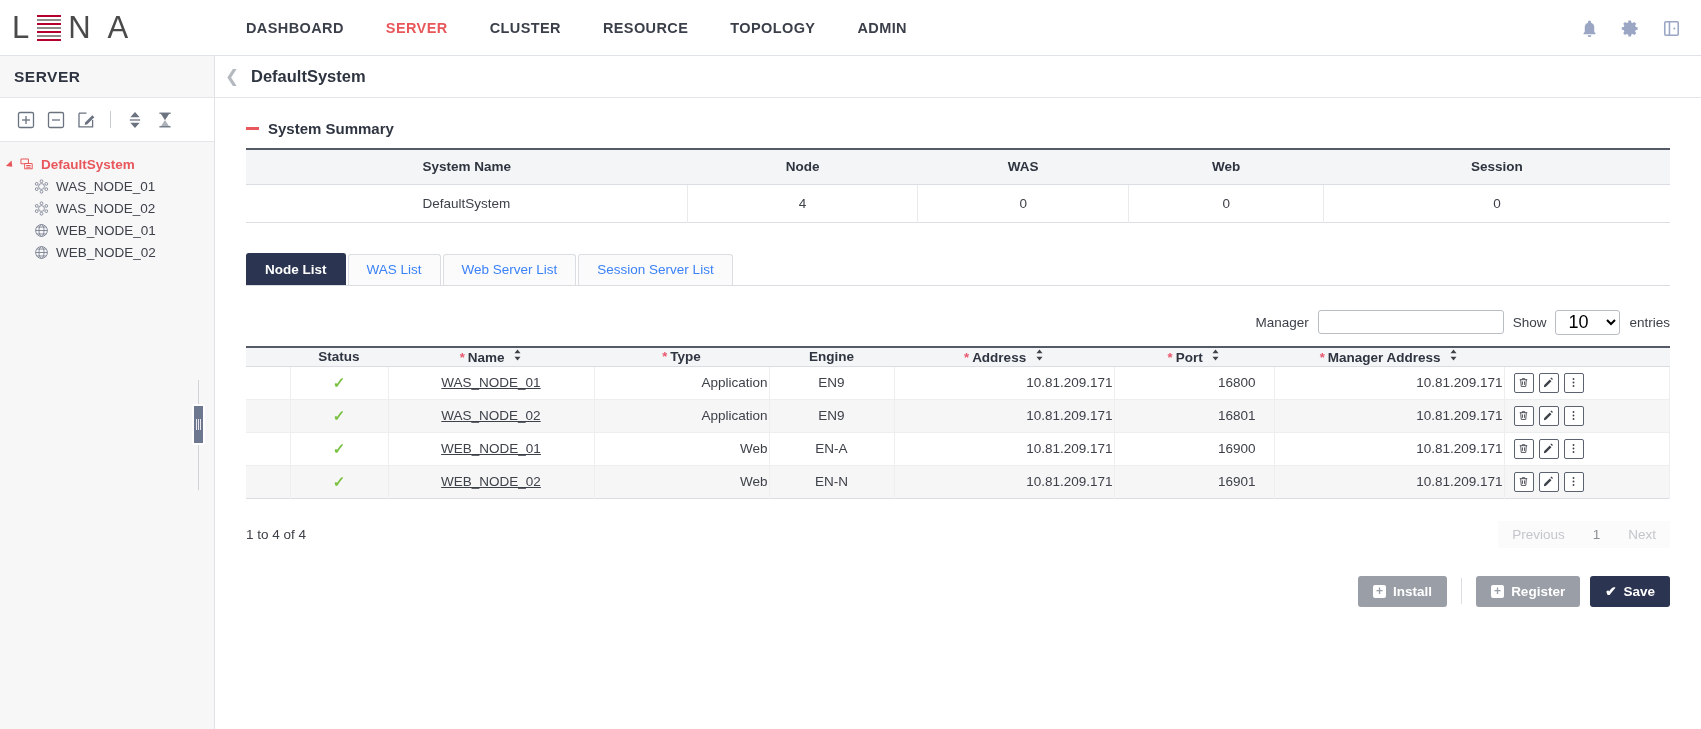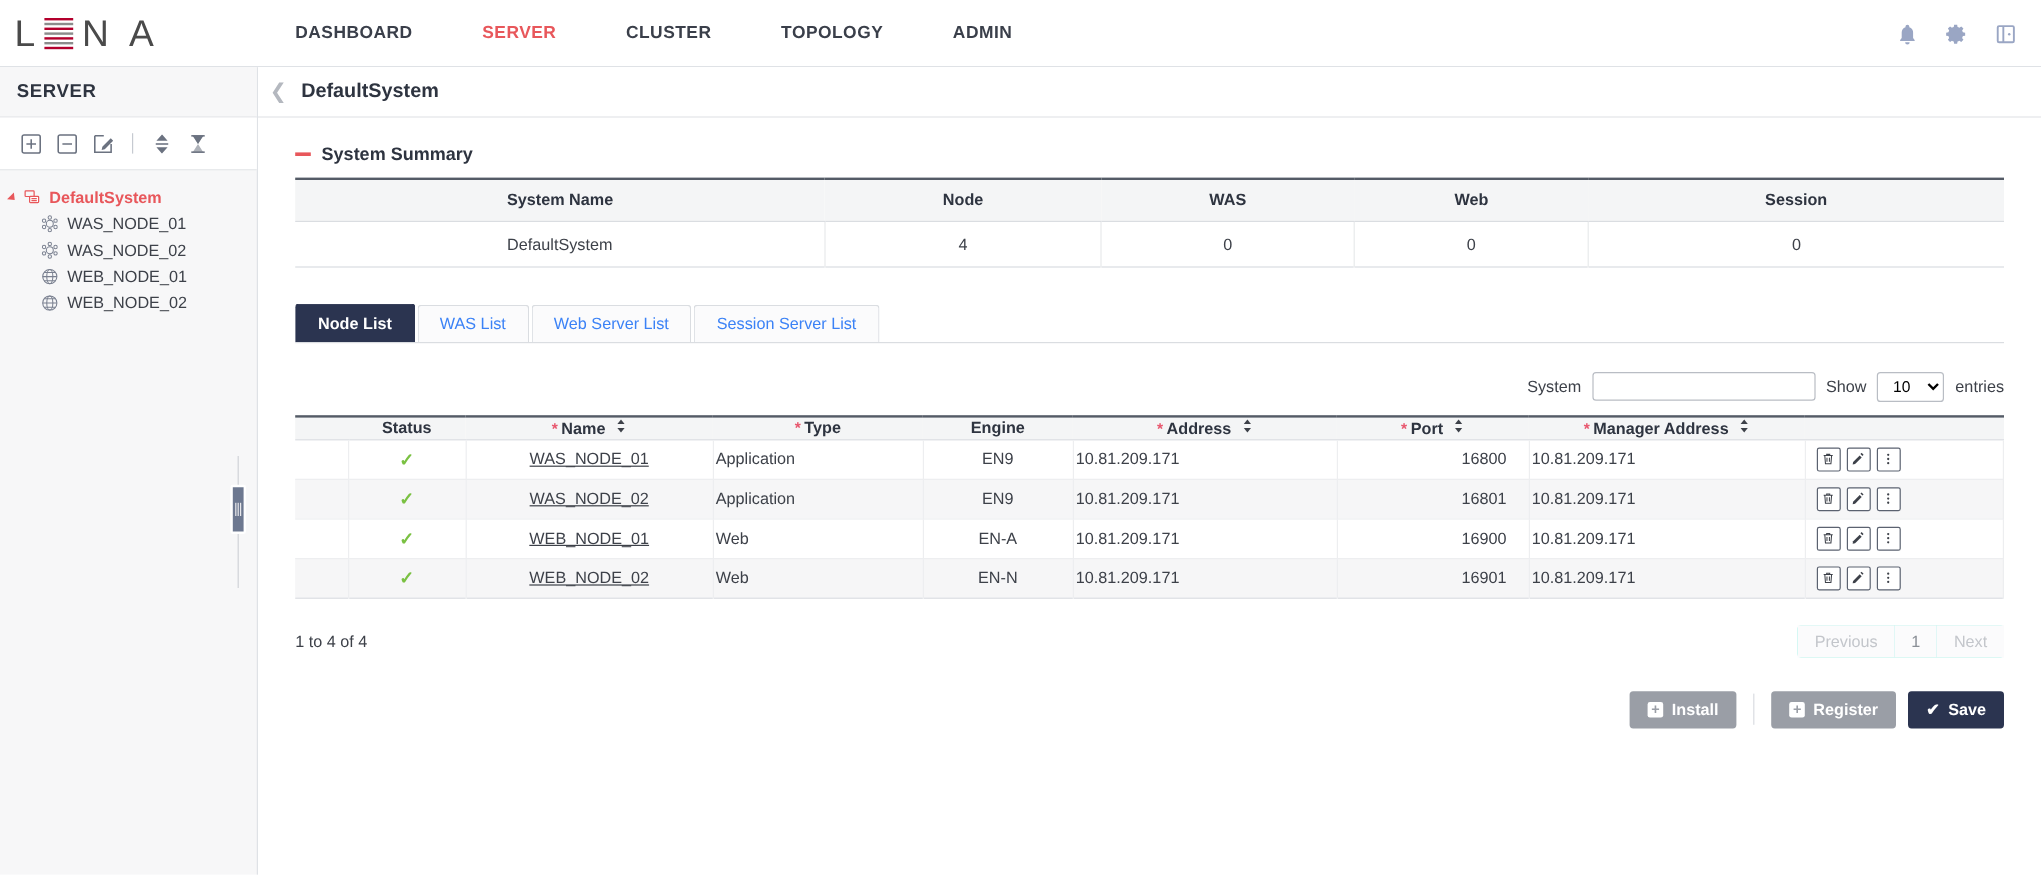--- a/index.html
+++ b/index.html
@@ -30,21 +30,21 @@
     font-family: "Liberation Sans", sans-serif;
   }
   .logo-e {
     display: inline-flex; flex-direction: column; justify-content: center;
     width: 24px; height: 26px; margin: 0 7px 0 3px; gap: 2px;
   }
   .logo-e span { display: block; height: 2px; width: 100%; }
   .logo-e span:nth-child(odd) { background: #b3002d; }
   .logo-e span:nth-child(even) { background: #8c8c8c; }
 
-  .mainnav { display: flex; align-items: flex-end; gap: 16px; margin-left: 10px; }
+  .mainnav { display: flex; align-items: flex-end; gap: 0; margin-left: 10px; }
   .mainnav a {
     font-size: 14.5px; font-weight: 700; color: #3a3f4a;
     text-decoration: none; letter-spacing: 0.4px;
     padding: 0 21px; line-height: 56px; white-space: nowrap;
   }
   .mainnav a.active { color: #e8575b; }
 
   .topicons {
     position: absolute; right: 20px; top: 0; height: 56px;
     display: flex; align-items: center; gap: 22px;
@@ -161,21 +161,21 @@
     display: flex; justify-content: flex-end; align-items: center;
     gap: 9px; margin-top: 24px; font-size: 13.5px; color: #3d4149;
   }
   .ctrlrow input[type=text] {
     width: 186px; height: 24px; border: 1px solid #b9bdc4; border-radius: 3px;
     padding: 0 5px; font-size: 13px; font-family: "Liberation Sans", sans-serif;
     outline: none;
   }
   .ctrlrow select {
     height: 25px; border: 1px solid #b9bdc4; border-radius: 3px;
-    font-size: 13px; padding: 0 4px 0 8px; background:#fff;
+    font-size: 18px; padding: 0 4px 0 8px; background:#fff;
     font-family: "Liberation Sans", sans-serif;
   }
 
   
   .grid {
     margin-top: 11px;
     border-top: 2px solid #545b66;
     border-bottom: 1px solid #dadde1;
   }
   .grid th {
@@ -186,21 +186,21 @@
   .grid td {
     font-size: 13.5px; color: #3d4149; height: 33px;
     border-bottom: 1px solid #edeef0; border-right: 1px solid #edeef0;
   }
   .grid tr:last-child td { border-bottom: none; }
   .grid tr.alt td { background: #f6f6f7; }
   .req { color: #e8576e; font-size: 13px; margin-right: 3px; }
   .sortico { display:inline-block; margin-left: 5px; vertical-align: 1px; }
   .c-center { text-align: center; }
   .c-right { text-align: right; padding-right: 18px; }
-  .c-left { text-align: left; padding-left: 2px; }
+  .c-left { text-align: right; padding-left: 2px; }
   .node-link {
     color: #3d4149; text-decoration: underline; cursor: pointer; font-size: 13.5px;
   }
   .chk { color: #7ac142; font-size: 15px; font-weight: 700; }
   .acts { display: flex; gap: 5px; justify-content: flex-start; padding-left: 8px;}
   .act {
     width: 20px; height: 20px; border: 1px solid #5b6270; border-radius: 2px;
     background: #fff; display: flex; align-items: center; justify-content: center;
     cursor: pointer;
   }
@@ -259,20 +259,21 @@
           <span></span>
       </span>
       <span>N A</span>
     </div>
   </div>
 
   <nav class="mainnav">
     <a href="#">DASHBOARD</a>
     <a href="#" class="active">SERVER</a>
     <a href="#">CLUSTER</a>
+    <a href="#">RESOURCE</a>
     <a href="#">TOPOLOGY</a>
     <a href="#">ADMIN</a>
   </nav>
 
   <div class="topicons">
     <span class="ticon">
       <svg width="19" height="19" viewBox="0 0 24 24" fill="#9aa6c4">
         <path d="M12 2a2 2 0 0 1 2 2v.6a6 6 0 0 1 4 5.65V16l1.6 2.2a.6.6 0 0 1-.5.95H4.9a.6.6 0 0 1-.5-.95L6 16v-5.75A6 6 0 0 1 10 4.6V4a2 2 0 0 1 2-2z"></path>
         <path d="M9.6 20.4h4.8a2.4 2.4 0 0 1-4.8 0z"></path>
       </svg>
@@ -447,21 +448,21 @@
 
     <div class="tabs">
       <div class="tab active">Node List</div>
       <div class="tab">WAS List</div>
       <div class="tab">Web Server List</div>
       <div class="tab">Session Server List</div>
     </div>
     <div class="tabline"></div>
 
     <div class="ctrlrow">
-      <span>System</span>
+      <span>Manager</span>
       <input type="text" value="" placeholder="" style="">
       <span>Show</span>
       <select>
         <option selected="">10</option><option>25</option><option>50</option><option>100</option>
       </select>
       <span>entries</span>
     </div>
 
     <table class="grid">
       <thead>

